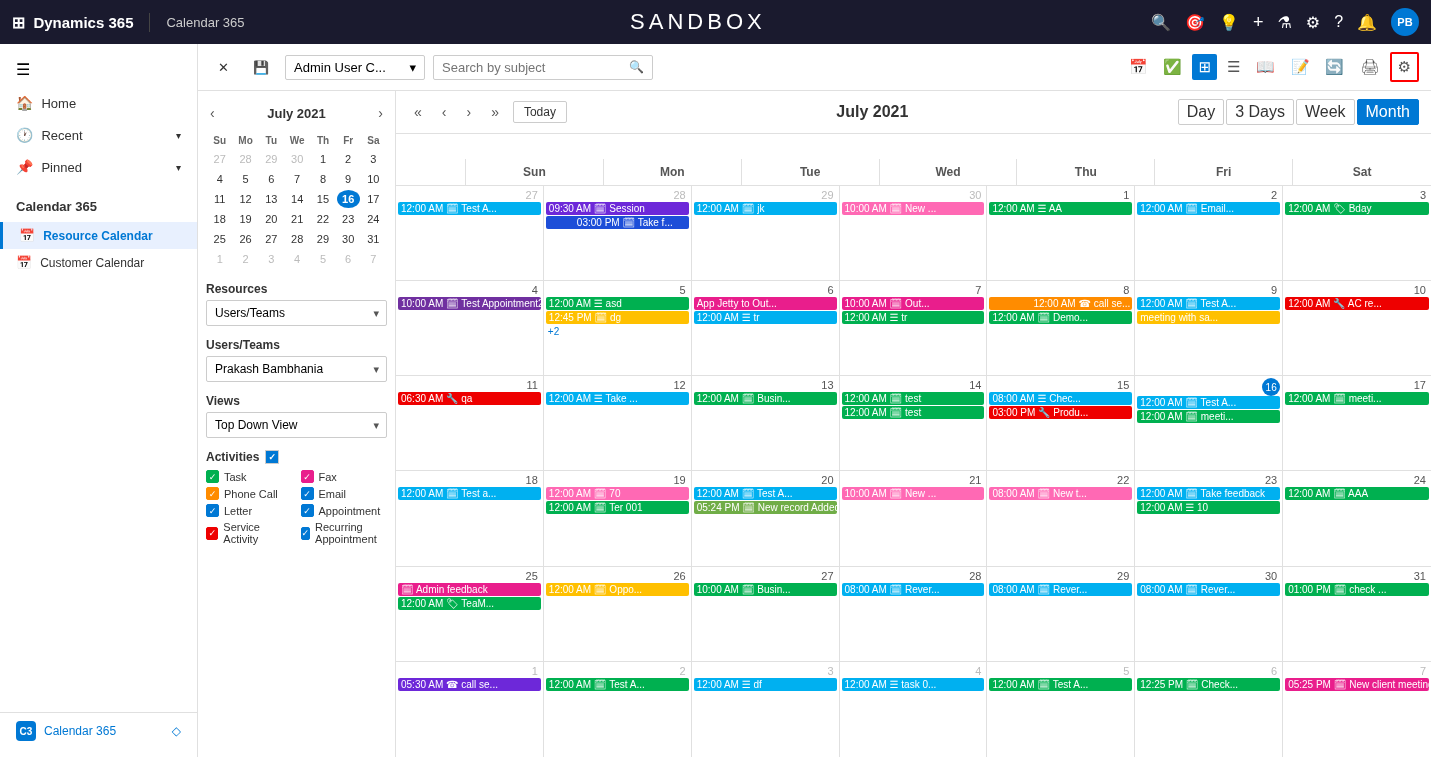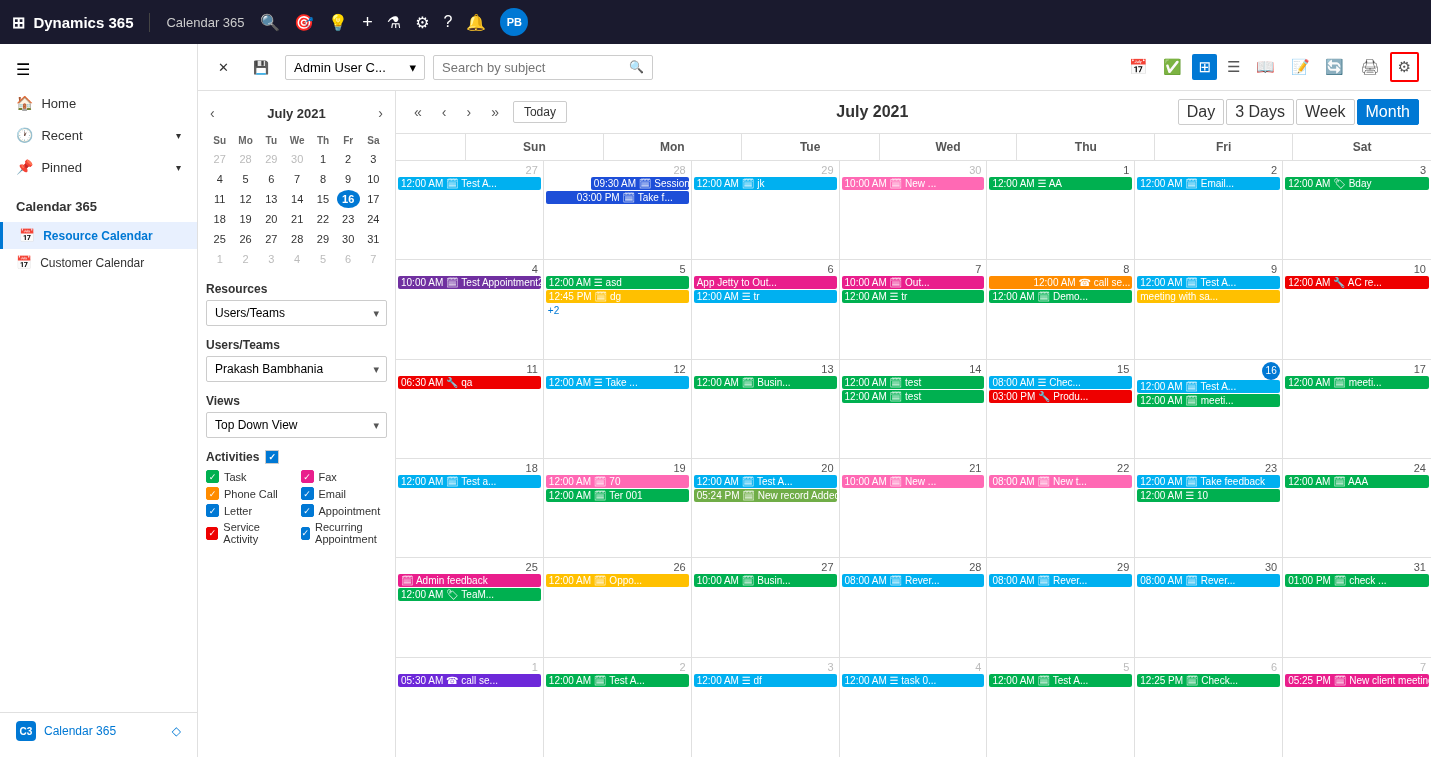--- a/index.html
+++ b/index.html
@@ -84,21 +84,21 @@
     .cal-nav-btn { background: none; border: none; cursor: pointer; color: #555; font-size: 14px; padding: 3px 6px; border-radius: 2px; }
     .cal-title { font-size: 16px; font-weight: 600; color: #333; flex: 1; text-align: center; }
     .cal-view-btns { display: flex; gap: 2px; }
     .cal-view-btn { padding: 3px 8px; border: 1px solid #ccc; background: white; cursor: pointer; font-size: 16px; color: #333; border-radius: 2px; }
     .cal-view-btn.active { background: #0078d4; color: white; border-color: #0078d4; }
     .today-btn { padding: 3px 10px; border: 1px solid #ccc; background: white; cursor: pointer; font-size: 12px; color: #333; border-radius: 2px; }
 
     
     .cal-grid { flex: 1; display: flex; flex-direction: column; overflow: hidden; }
     .cal-header-row { display: grid; grid-template-columns: 70px repeat(7, 1fr); border-bottom: 1px solid #e0e0e0; flex-shrink: 0; }
-    .cal-header-cell { text-align: center; padding: 6px 4px; font-size: 12px; font-weight: 600; color: #555; border-right: 1px solid #e0e0e0; }
+    .cal-header-cell { text-align: center; padding: 6px 4px; font-size: 12px; font-weight: 600; color: #555; border-right: 1px solid #e0e0e0; margin-top: 25px; }
     .cal-header-cell:last-child { border-right: none; }
     .cal-body { flex: 1; display: grid; grid-template-rows: repeat(6, 1fr); overflow: hidden; }
     .cal-week-row { display: grid; grid-template-columns: repeat(7, 1fr); border-bottom: 1px solid #e0e0e0; }
     .cal-week-row:last-child { border-bottom: none; }
     .cal-day-cell { border-right: 1px solid #e0e0e0; padding: 2px; position: relative; overflow: hidden; min-height: 80px; }
     .cal-day-cell:last-child { border-right: none; }
     .cal-day-num { text-align: right; font-size: 11px; color: #555; padding: 1px 3px; }
     .cal-day-num.today { background: #0078d4; color: white; border-radius: 50%; width: 18px; height: 18px; display: flex; align-items: center; justify-content: center; margin-left: auto; font-size: 10px; }
     .cal-day-num.other-month { color: #bbb; }
     .cal-event { font-size: 10px; color: white; padding: 1px 3px; border-radius: 2px; margin-bottom: 1px; white-space: nowrap; overflow: hidden; text-overflow: ellipsis; cursor: pointer; display: flex; align-items: center; gap: 2px; }
@@ -106,20 +106,21 @@
   </style>
 </head>
 <body>
 
 <div class="top-nav">
   <div class="top-nav-brand">
     <span style="font-size:16px;">⊞</span>
     <span>Dynamics 365</span>
   </div>
   <span style="font-size:13px;color:#ccc;">Calendar 365</span>
+  <div class="top-nav-title">SANDBOX</div>
   <div class="top-nav-icons">
     <span style="cursor:pointer;">🔍</span>
     <span style="cursor:pointer;">🎯</span>
     <span style="cursor:pointer;">💡</span>
     <span style="cursor:pointer; font-size:18px;">+</span>
     <span style="cursor:pointer;">⚗</span>
     <span style="cursor:pointer;">⚙</span>
     <span style="cursor:pointer;">?</span>
     <span style="cursor:pointer;">🔔</span>
     <div class="top-nav-avatar">PB</div>
@@ -361,21 +362,21 @@
             <div class="cal-header-cell">Sat</div>
           </div>
           <div class="cal-body" id="cal-body">
               <div class="cal-week-row">
                 <div class="cal-day-cell">
                   <div class="cal-day-num other-month">27</div>
                   <div class="cal-event" style="background: rgb(0, 176, 240);">12:00 AM 🗓 Test A...</div>
                 </div>
                 <div class="cal-day-cell">
                   <div class="cal-day-num other-month">28</div>
-                  <div class="cal-event" style="background: #1d4ed8; margin-left: 45px;">09:30 AM 🗓 Session</div>
+                  <div class="cal-event" style="background: #6d28d9;">09:30 AM 🗓 Session</div>
                   <div class="cal-event" style="background: #1d4ed8; padding-left: 31px;">03:00 PM 🗓 Take f...</div>
                 </div>
                 <div class="cal-day-cell">
                   <div class="cal-day-num other-month">29</div>
                   <div class="cal-event" style="background: rgb(0, 176, 240);">12:00 AM 🗓 jk</div>
                 </div>
                 <div class="cal-day-cell">
                   <div class="cal-day-num other-month">30</div>
                   <div class="cal-event" style="background: rgb(255, 105, 180);">10:00 AM 🗓 New ...</div>
                 </div>

